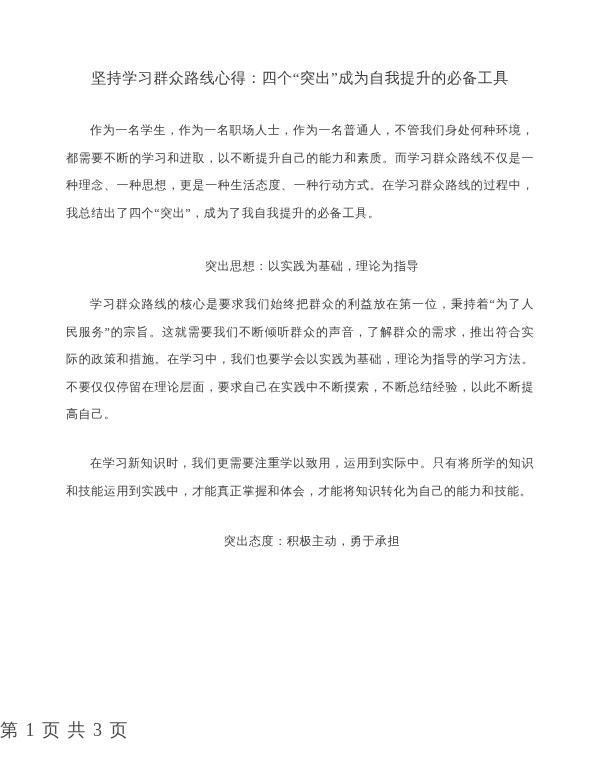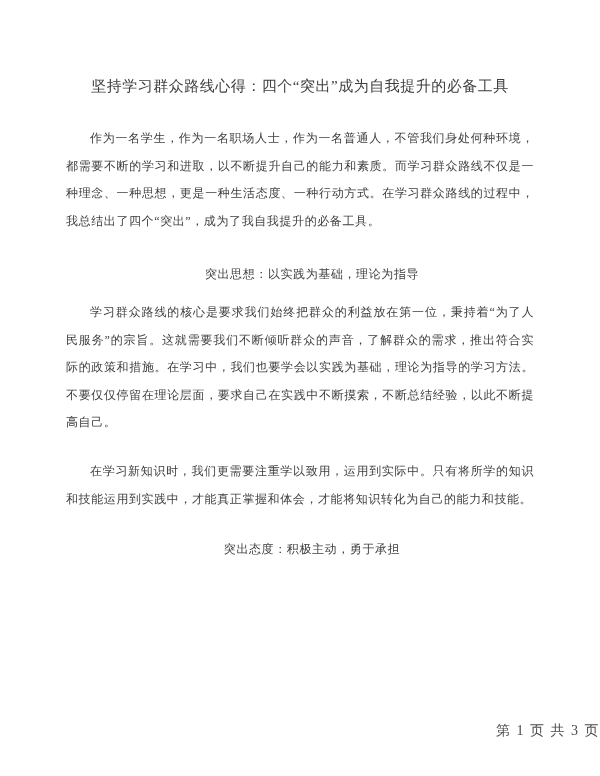--- a/index.html
+++ b/index.html
@@ -10,21 +10,21 @@
   .page {
     position: relative;
     width: 600px;
     height: 776px;
     background: #ffffff;
     overflow: hidden;
     font-family: "Liberation Serif", "DejaVu Serif", serif;
     color: #3e3e3e;
   }
   .doc-title {
-    margin: 8px;
+    margin: 0;
     padding-top: 68px;
     font-size: 15px;
     font-weight: normal;
     line-height: 20px;
     text-align: center;
     letter-spacing: 0.5px;
   }
   .content {
     width: 468px;
     margin: 0 auto;
@@ -43,22 +43,22 @@
   .b0 { margin-top: 29px; }
   .b1 { margin-top: 26px; }
   .b2 { margin-top: 10px; }
   .b3 { margin-top: 21px; }
   .b4 { margin-top: 23px; }
   .footer {
     position: absolute;
     top: 722px;
     left: 0;
     width: 100%;
-    text-align: right;
-    font-size: 14px;
+    text-align: left;
+    font-size: 18px;
     line-height: 17px;
     letter-spacing: 1.5px;
     color: #4a4a4a;
   }
 </style>
 </head>
 <body>
 
 <div class="page">
 

